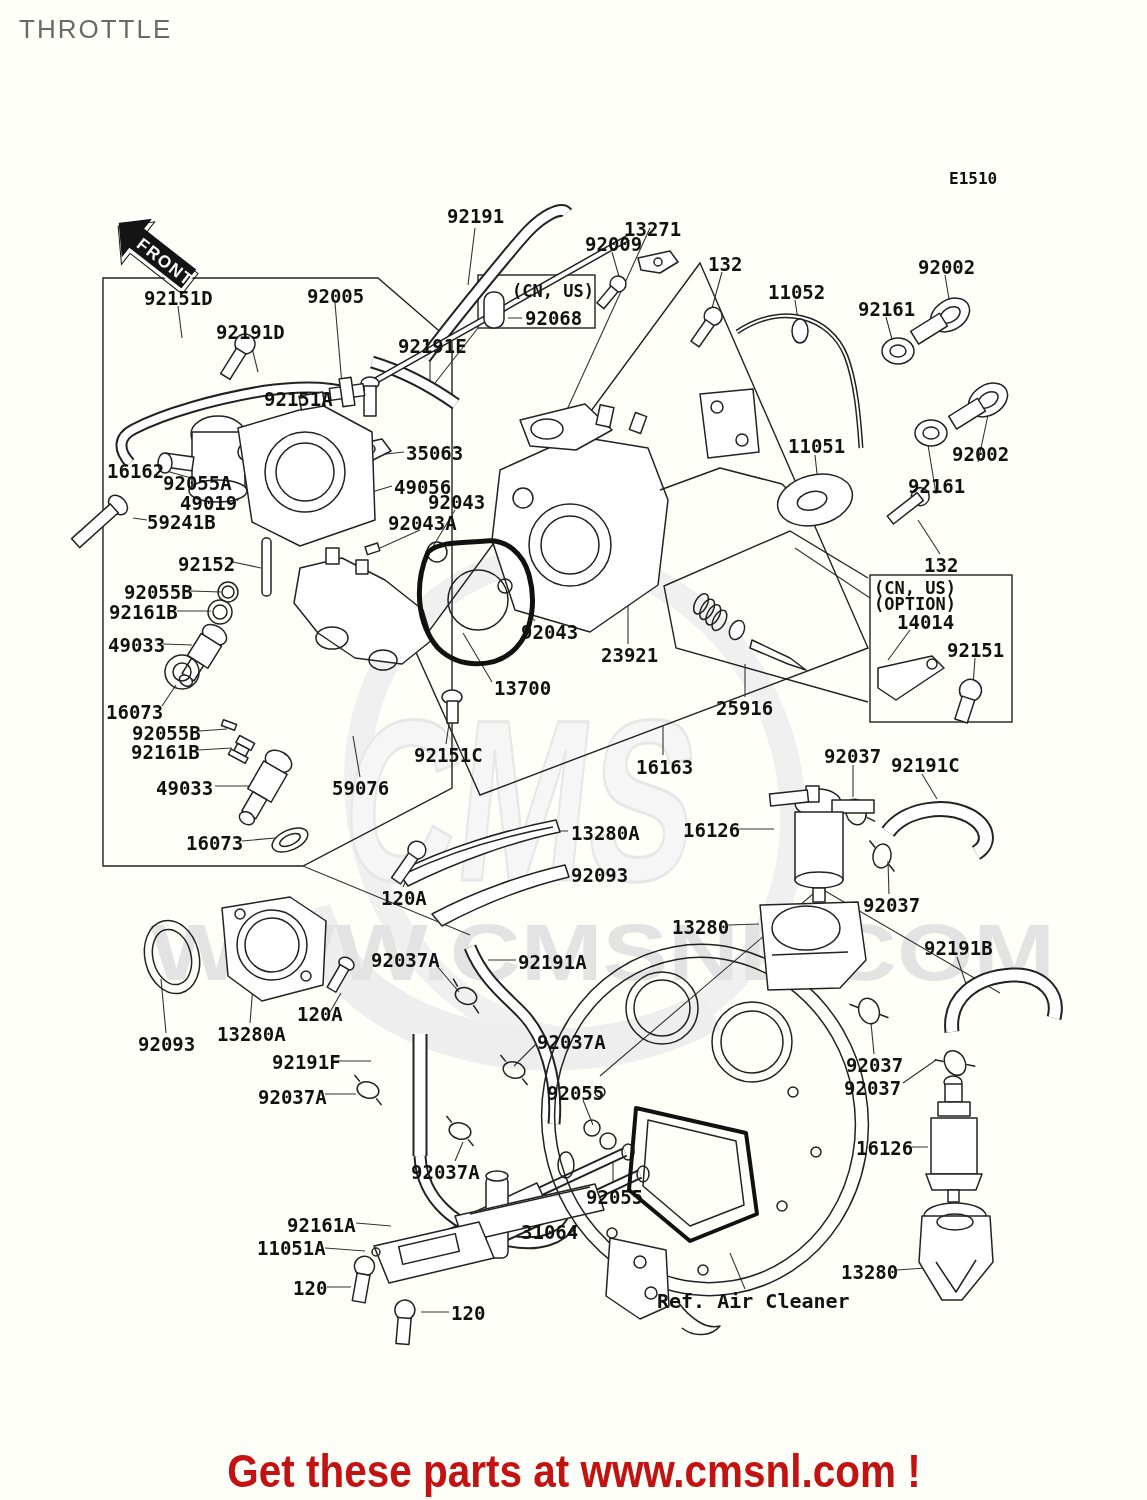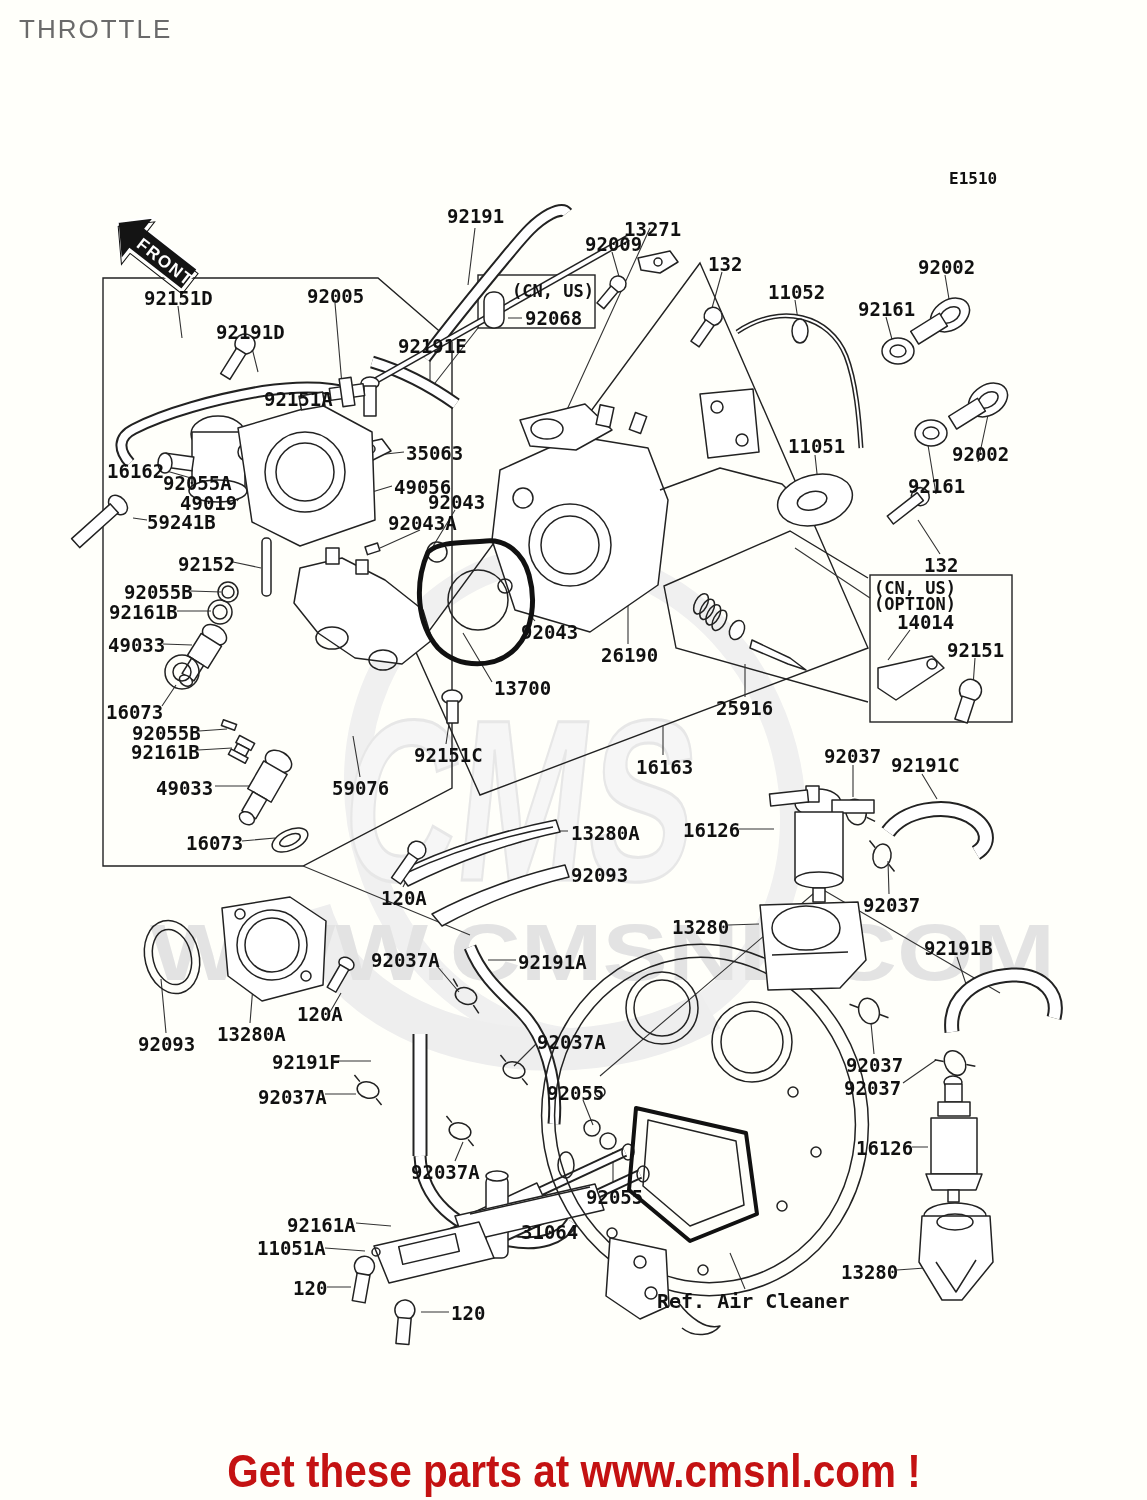--- a/index.html
+++ b/index.html
@@ -409,21 +409,21 @@
       <div class="part-label" style="left: 924px; top: 556px;">132</div>
       <div class="part-label" style="left: 178px; top: 555px;">92152</div>
       <div class="part-label" style="left: 874px; top: 580px; font-size: 17px;">(CN, US)</div>
       <div class="part-label" style="left: 874px; top: 596px; font-size: 17px;">(OPTION)</div>
       <div class="part-label" style="left: 897px; top: 613px;">14014</div>
       <div class="part-label" style="left: 124px; top: 583px;">92055B</div>
       <div class="part-label" style="left: 109px; top: 603px;">92161B</div>
       <div class="part-label" style="left: 521px; top: 623px;">92043</div>
       <div class="part-label" style="left: 108px; top: 636px;">49033</div>
       <div class="part-label" style="left: 947px; top: 641px;">92151</div>
-      <div class="part-label" style="left: 601px; top: 646px;">26190</div>
+      <div class="part-label" style="left: 601px; top: 646px;">23921</div>
       <div class="part-label" style="left: 494px; top: 679px;">13700</div>
       <div class="part-label" style="left: 716px; top: 699px;">25916</div>
       <div class="part-label" style="left: 106px; top: 703px;">16073</div>
       <div class="part-label" style="left: 132px; top: 724px;">92055B</div>
       <div class="part-label" style="left: 131px; top: 743px;">92161B</div>
       <div class="part-label" style="left: 414px; top: 746px;">92151C</div>
       <div class="part-label" style="left: 636px; top: 758px;">16163</div>
       <div class="part-label" style="left: 824px; top: 747px;">92037</div>
       <div class="part-label" style="left: 891px; top: 756px;">92191C</div>
       <div class="part-label" style="left: 156px; top: 779px;">49033</div>

